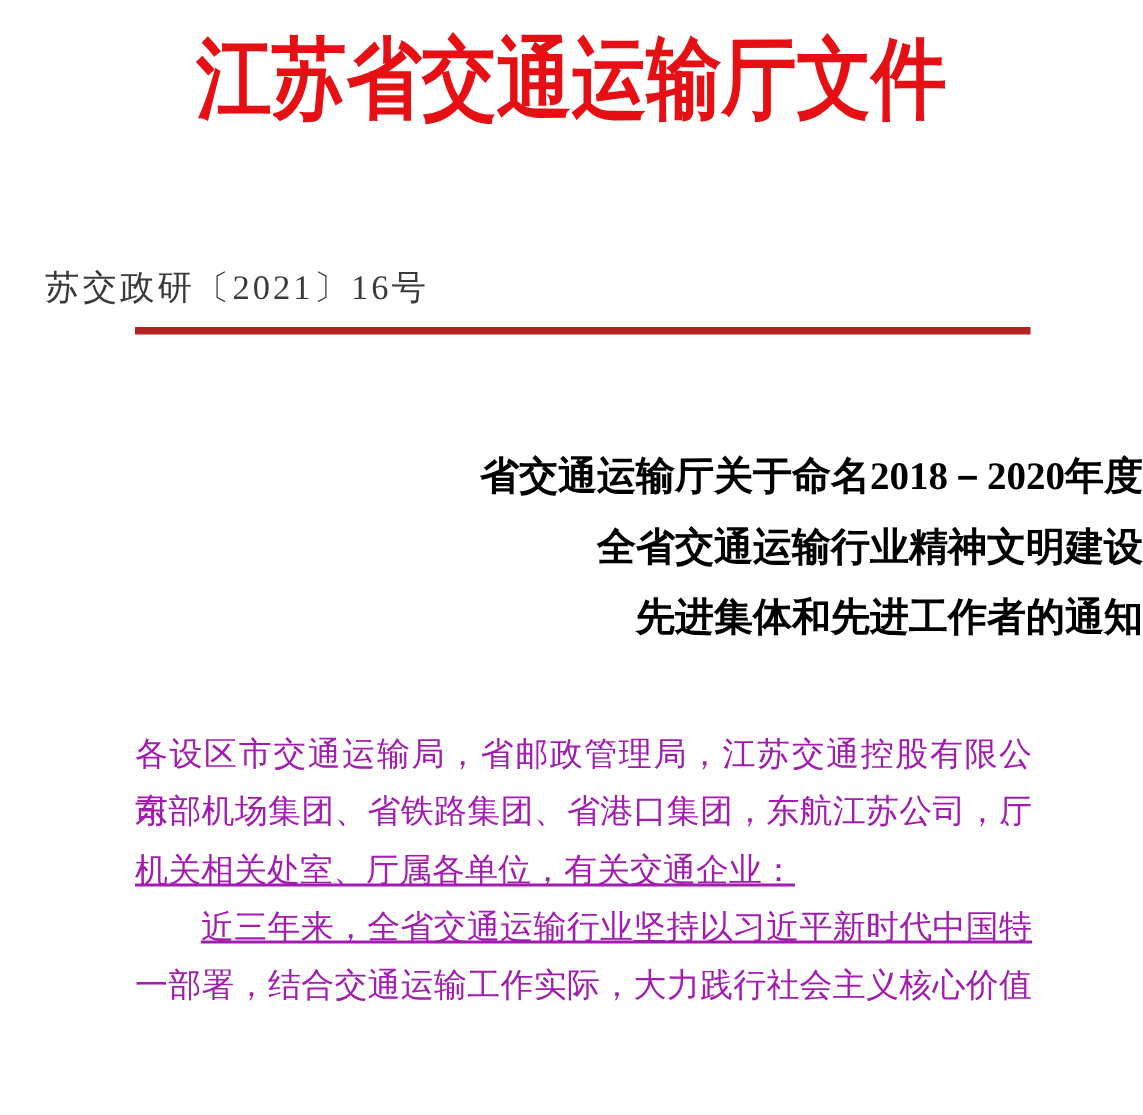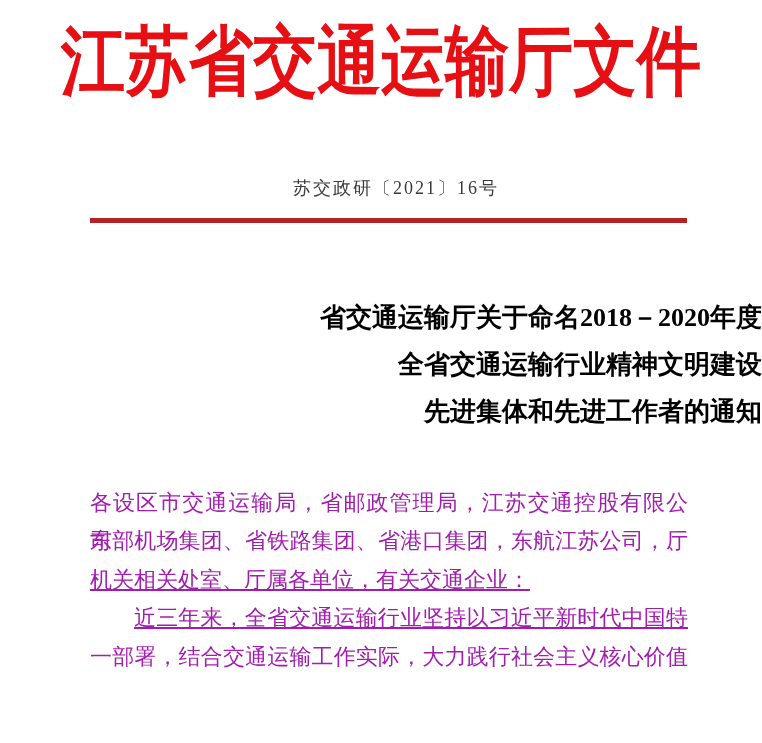--- a/index.html
+++ b/index.html
@@ -17,37 +17,37 @@
   }
   
   .header-title {
     position: absolute;
     top: 22px;
     left: 0;
     width: 100%;
     text-align: center;
     color: #e60f14;
     font-weight: 700;
-    font-size: 64px;
+    font-size: 50px;
     line-height: 1.05;
     white-space: nowrap;
   }
   .header-title .stretch {
     display: inline-block;
     transform: scaleY(1.18);
     transform-origin: top center;
   }
   
   .doc-number {
     position: absolute;
     top: 176px;
     left: 30px;
     right: 0;
-    text-align: center;
-    font-size: 18px;
+    text-align: left;
+    font-size: 23px;
     letter-spacing: 2px;
     color: #3a3a3a;
   }
   
   .red-rule {
     position: absolute;
     top: 218px;
     left: 90px;
     width: 597px;
     height: 5px;

